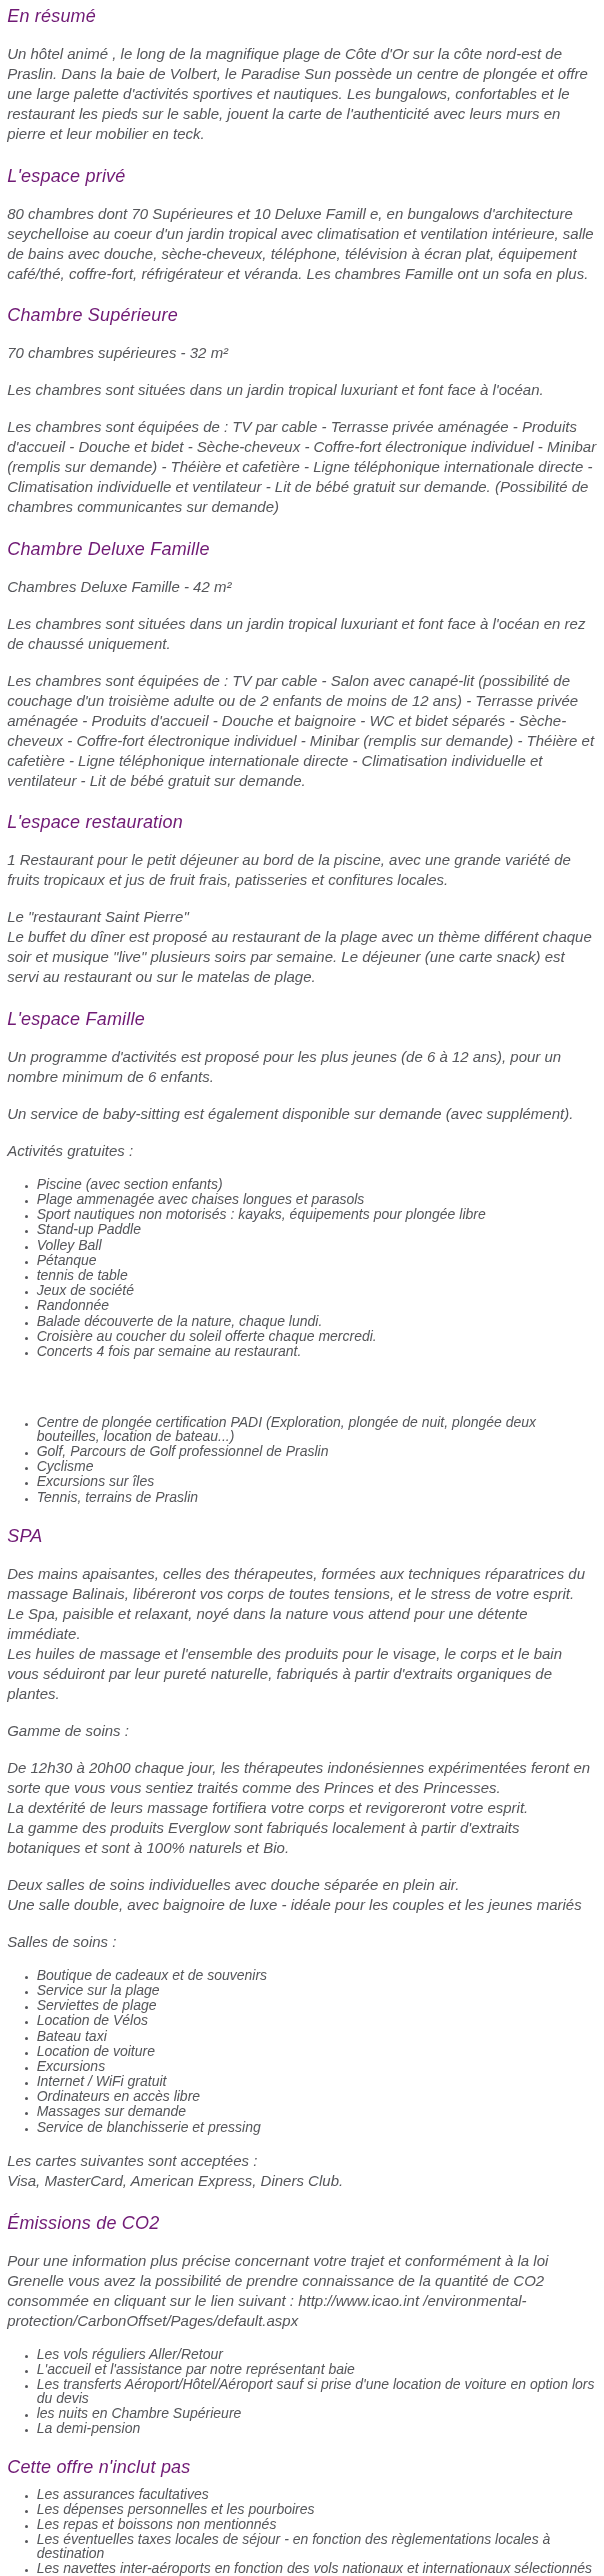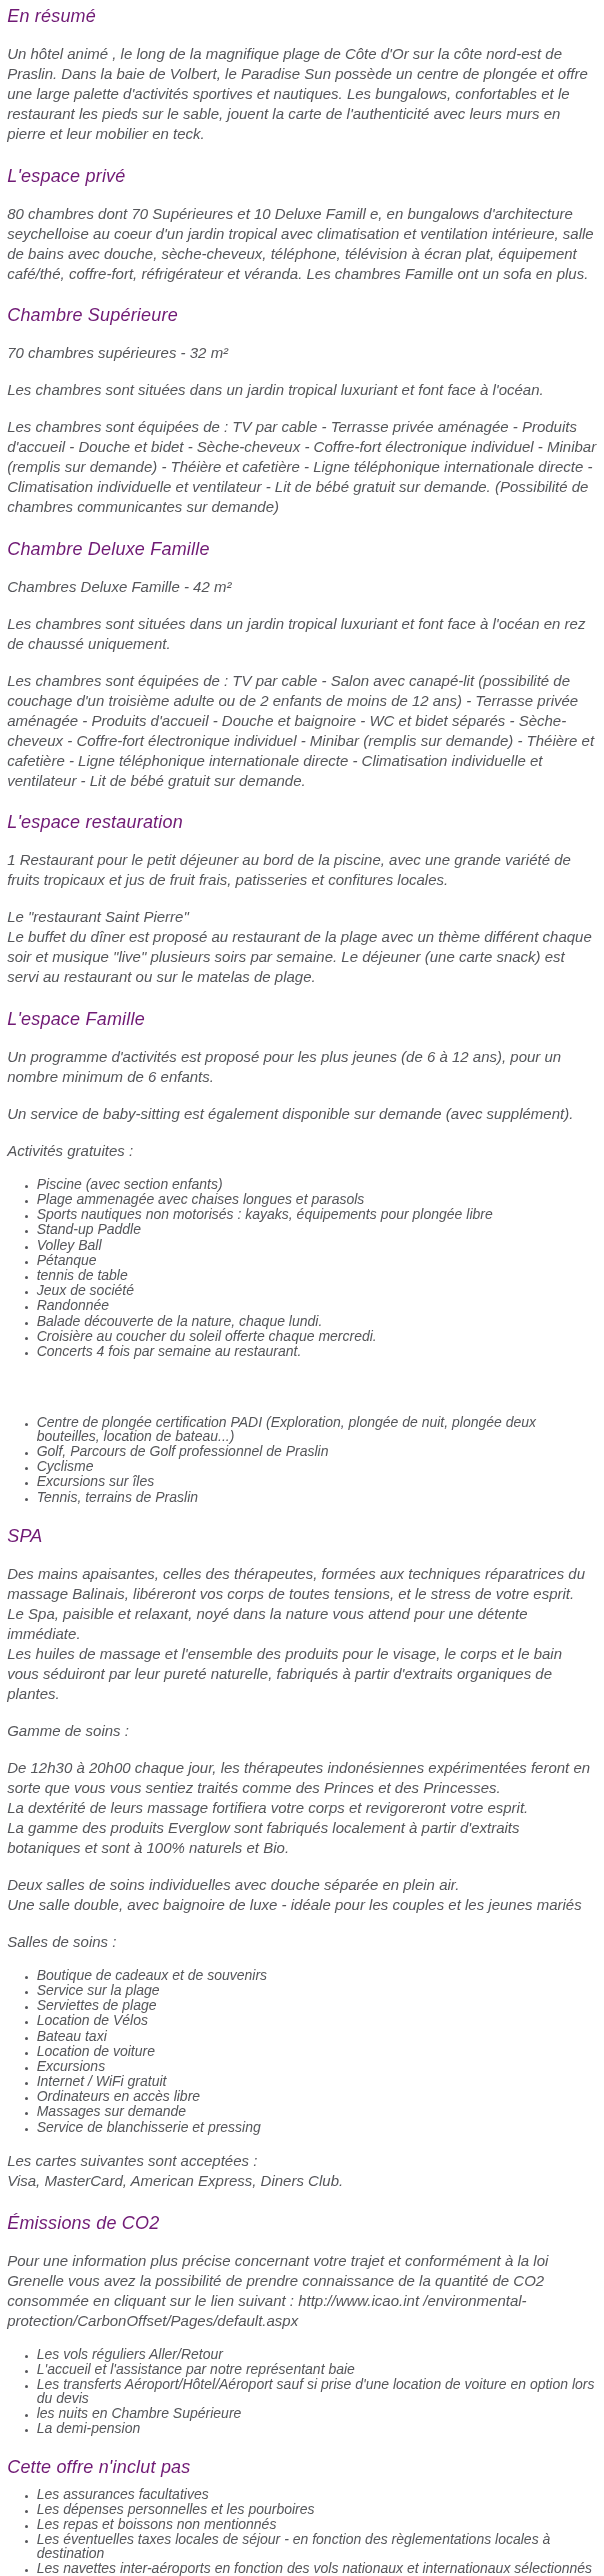--- a/index.html
+++ b/index.html
@@ -78,21 +78,21 @@
     <section class="section">
       <h2 class="heading">L'espace Famille</h2>
       <p class="para">Un programme d'activités est proposé pour les plus jeunes (de 6 à 12 ans), pour un nombre minimum de 6 enfants.</p>
       <p class="para">Un service de baby-sitting est également disponible sur demande (avec supplément).</p>
     </section>
     <section class="section">
       <p class="para">Activités gratuites :</p>
       <ul class="bullet-list">
         <li class="bullet-item">Piscine (avec section enfants)</li>
         <li class="bullet-item">Plage ammenagée avec chaises longues et parasols</li>
-        <li class="bullet-item">Sports nautiques non motorisés : kayaks, équipements pour plongée libre</li>
+        <li class="bullet-item">Sport nautiques non motorisés : kayaks, équipements pour plongée libre</li>
         <li class="bullet-item">Stand-up Paddle</li>
         <li class="bullet-item">Volley Ball</li>
         <li class="bullet-item">Pétanque</li>
         <li class="bullet-item">tennis de table</li>
         <li class="bullet-item">Jeux de société</li>
         <li class="bullet-item">Randonnée</li>
         <li class="bullet-item">Balade découverte de la nature, chaque lundi.</li>
         <li class="bullet-item">Croisière au coucher du soleil offerte chaque mercredi.</li>
         <li class="bullet-item">Concerts 4 fois par semaine au restaurant.</li>
       </ul>

